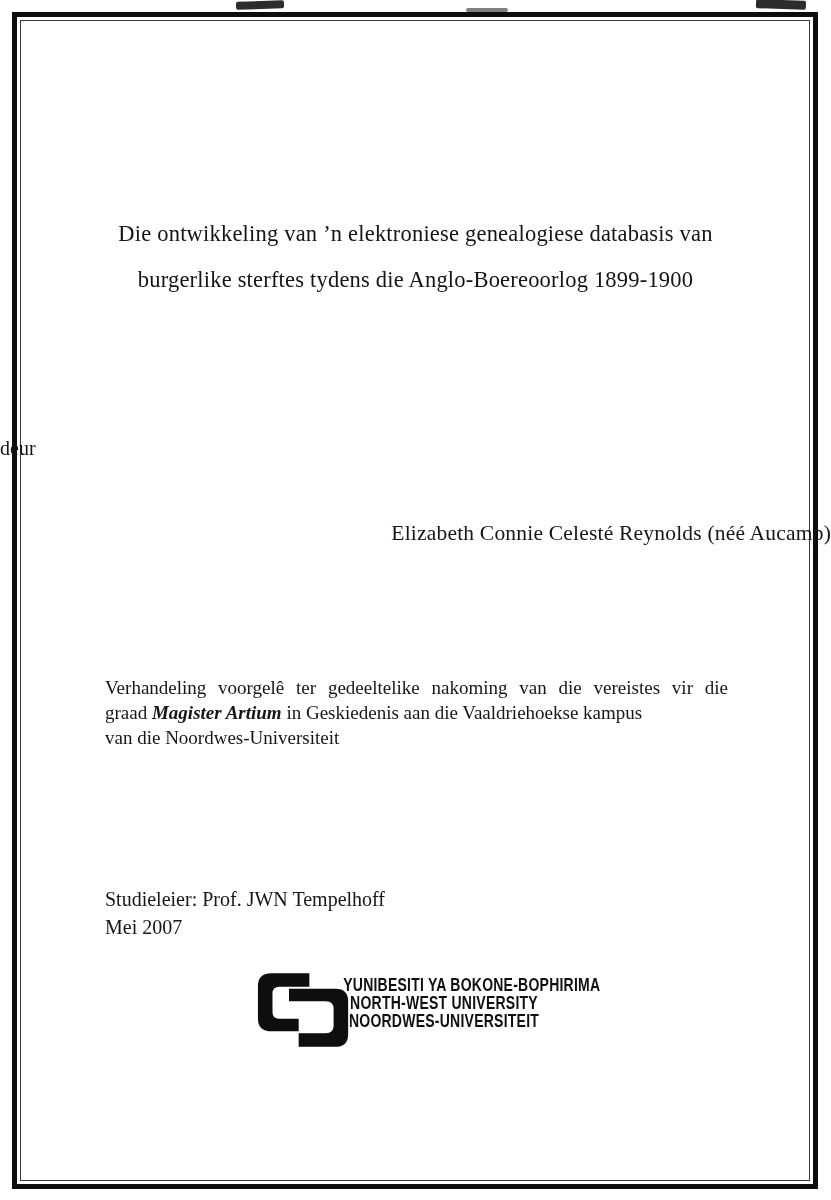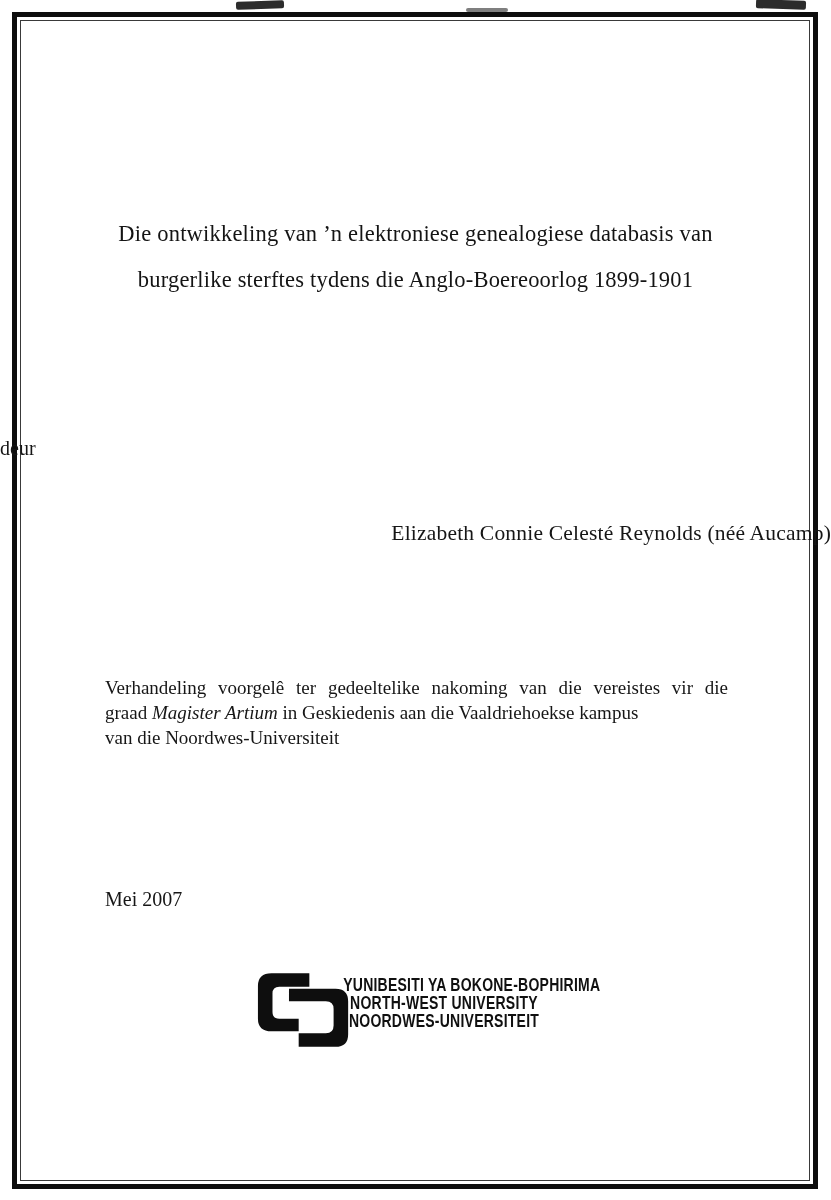--- a/index.html
+++ b/index.html
@@ -62,21 +62,21 @@
     width: 623px;
     font-size: 19px;
     line-height: 25px;
   }
   .statement .justified {
     text-align: justify;
     text-align-last: justify;
     margin-top: 12px;
   }
   .statement .plain { white-space: nowrap; }
-  .italic { font-style: italic; }
+  .italic { font-style: italic; font-weight: bold; }
 
   .footer-block {
     position: absolute;
     left: 105px; top: 885px;
     font-size: 20px;
     line-height: 28px;
   }
 
   .logo {
     position: absolute;
@@ -110,34 +110,35 @@
 
   <div class="smudge s1"></div>
   <div class="smudge s2"></div>
   <div class="smudge s3"></div>
 
   <div class="frame-outer"></div>
   <div class="frame-inner"></div>
 
   <div class="title-block">
     <div>Die ontwikkeling van ’n elektroniese genealogiese databasis van</div>
-    <div>burgerlike sterftes tydens die Anglo-Boereoorlog 1899-1901</div>
+    <div>burgerlike sterftes tydens die Anglo-Boereoorlog 1899-1900</div>
   </div>
 
   <div class="byline-label">deur</div>
 
   <div class="author-name">Elizabeth Connie Celesté Reynolds (néé Aucamp)</div>
 
   <div class="statement">
     <div class="justified">Verhandeling voorgelê ter gedeeltelike nakoming van die vereistes vir die</div>
     <div class="plain"><span>graad </span><span class="italic">Magister Artium</span><span> in Geskiedenis aan die Vaaldriehoekse kampus</span></div>
     <div class="plain">van die Noordwes-Universiteit</div>
   </div>
 
   <div class="footer-block">
+    <div>Studieleier: Prof. JWN Tempelhoff</div>
     <div>Mei 2007</div>
   </div>
 
   <div class="logo">
     <svg class="logo-mark" width="97" height="78" viewBox="0 0 100 80" xmlns="http://www.w3.org/2000/svg">
       <path fill="#0e0e0e" d="M16,2 H55 V16 H24 Q17,16 17,23 V42 Q17,49 24,49 H44 V62 H16 Q2,62 2,49 V15 Q2,2 16,2 Z"></path>
       <path fill="#0e0e0e" d="M82,78 H44 V64 H72 Q80,64 80,56 V39 Q80,31 72,31 H34 V18 H82 Q95,18 95,31 V65 Q95,78 82,78 Z"></path>
     </svg>
     <div class="logo-text">
       <div>YUNIBESITI YA BOKONE-BOPHIRIMA</div>

